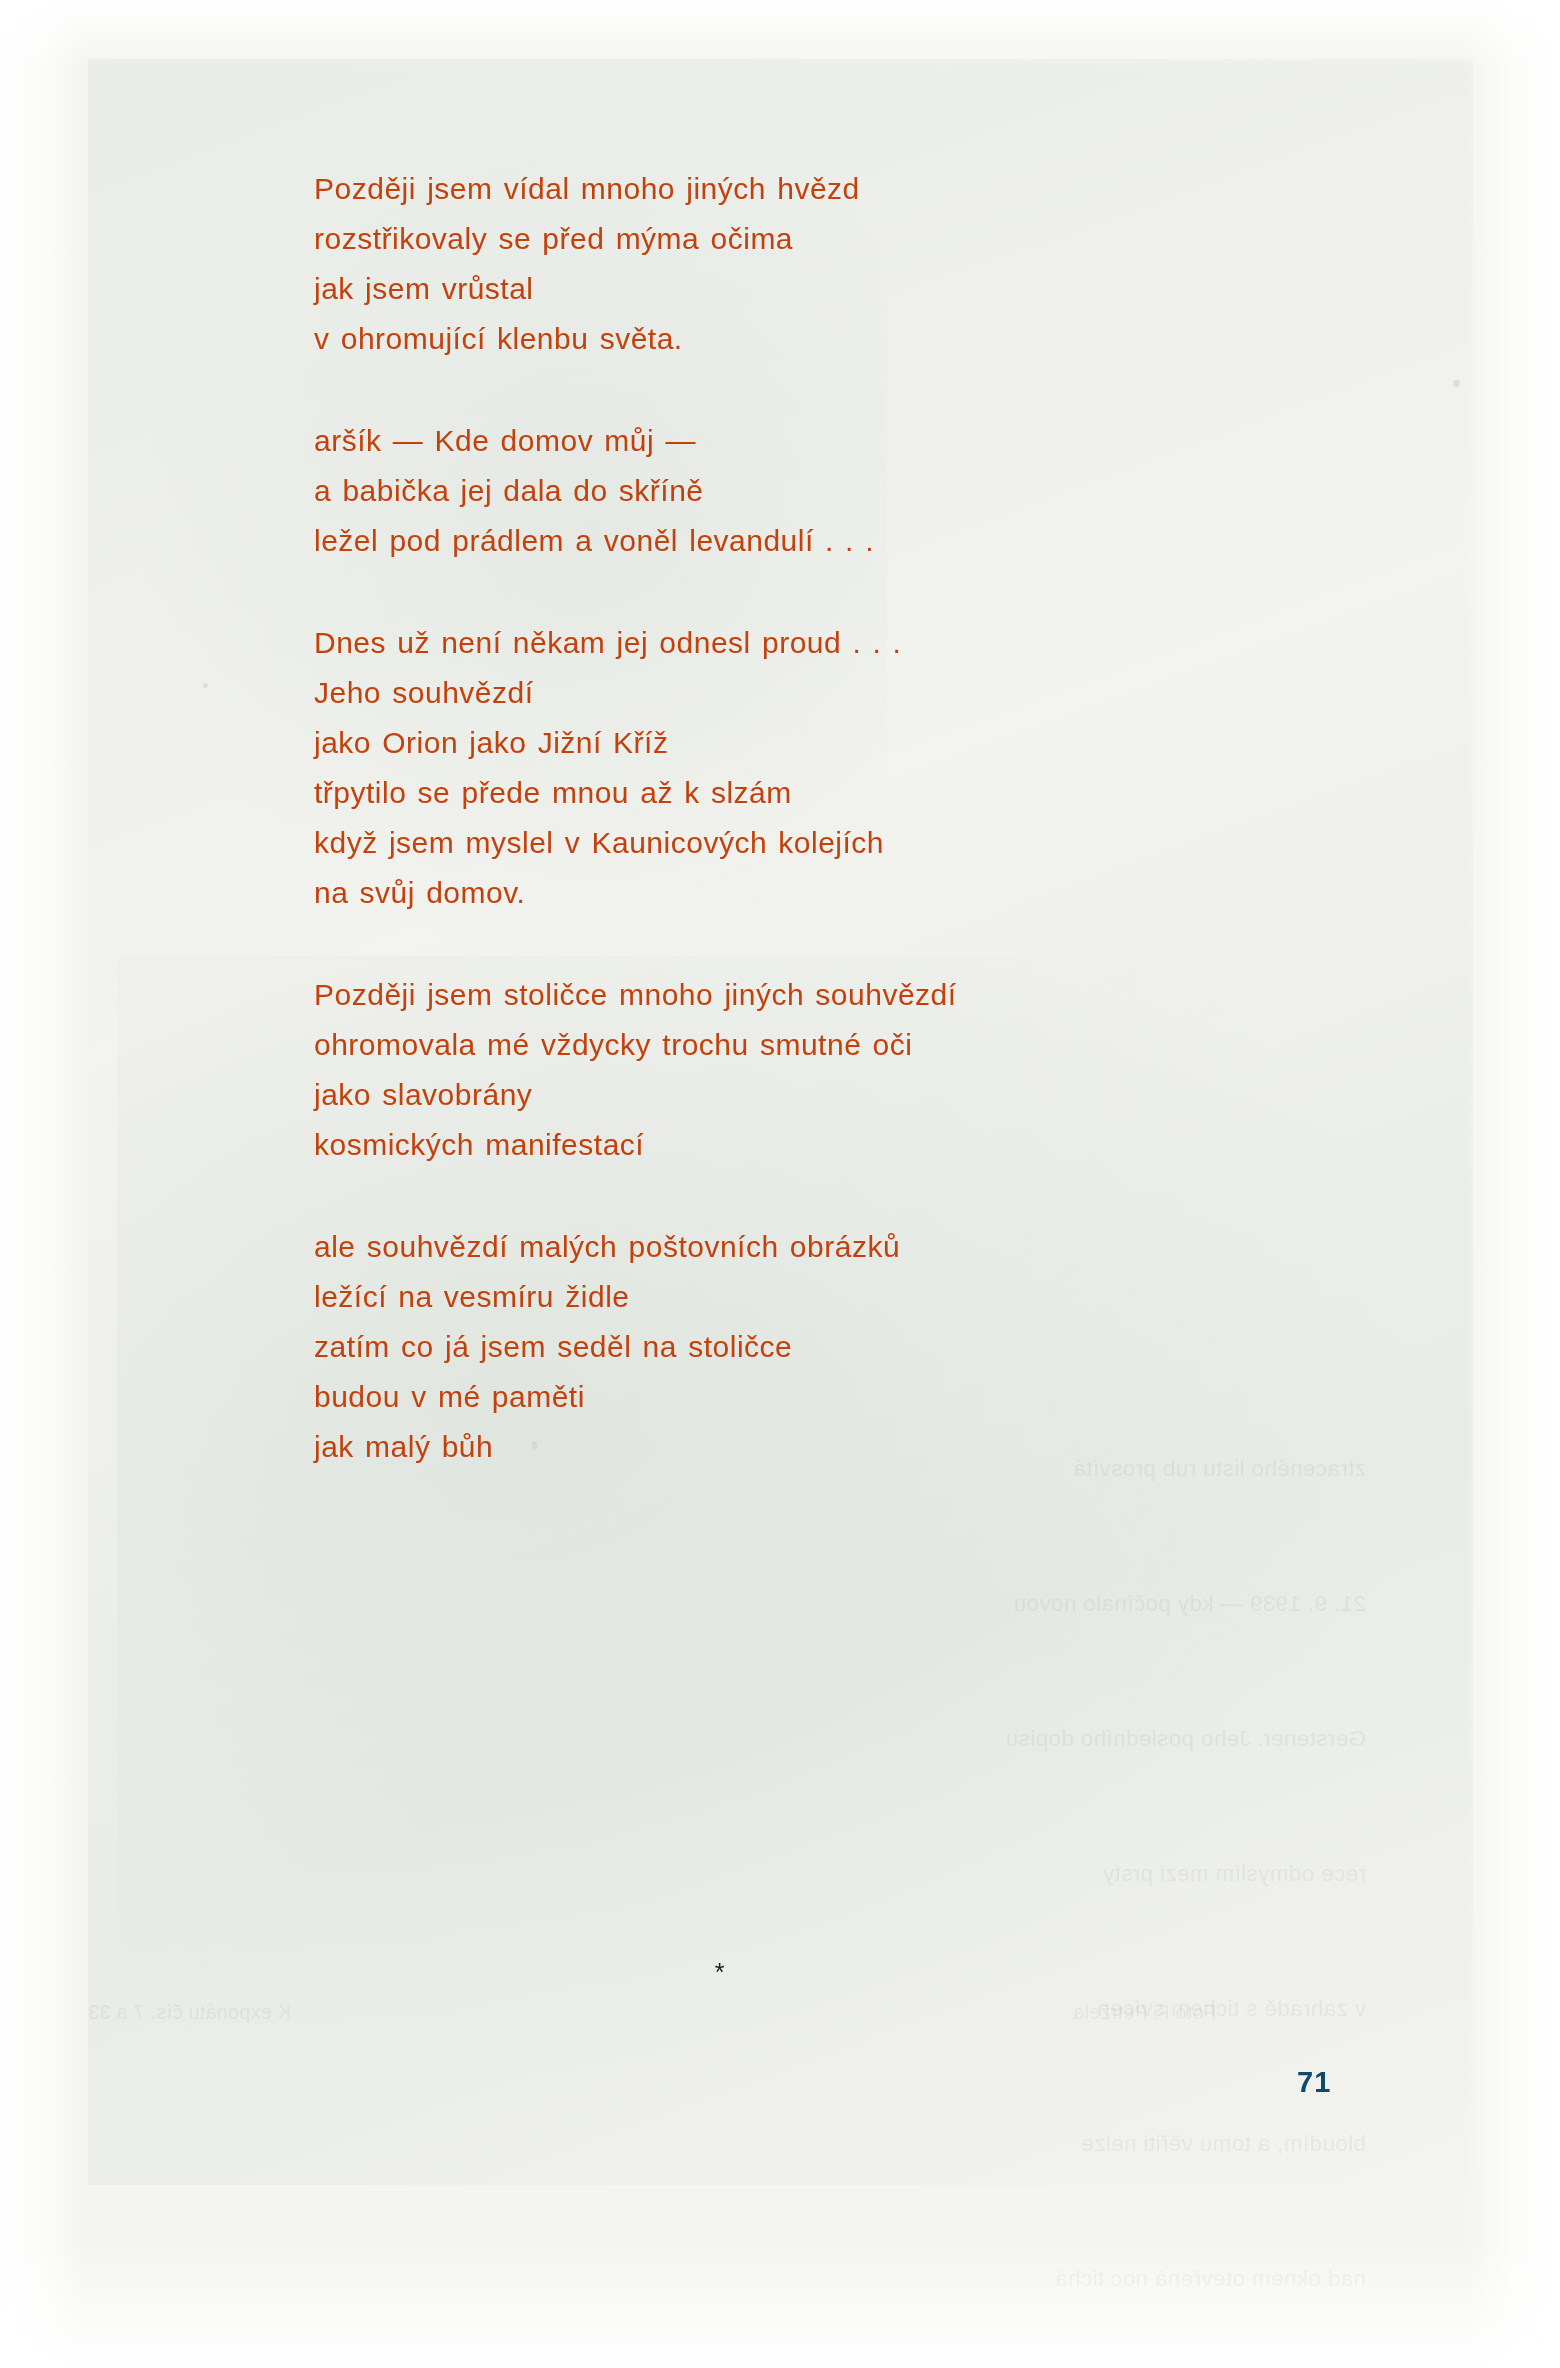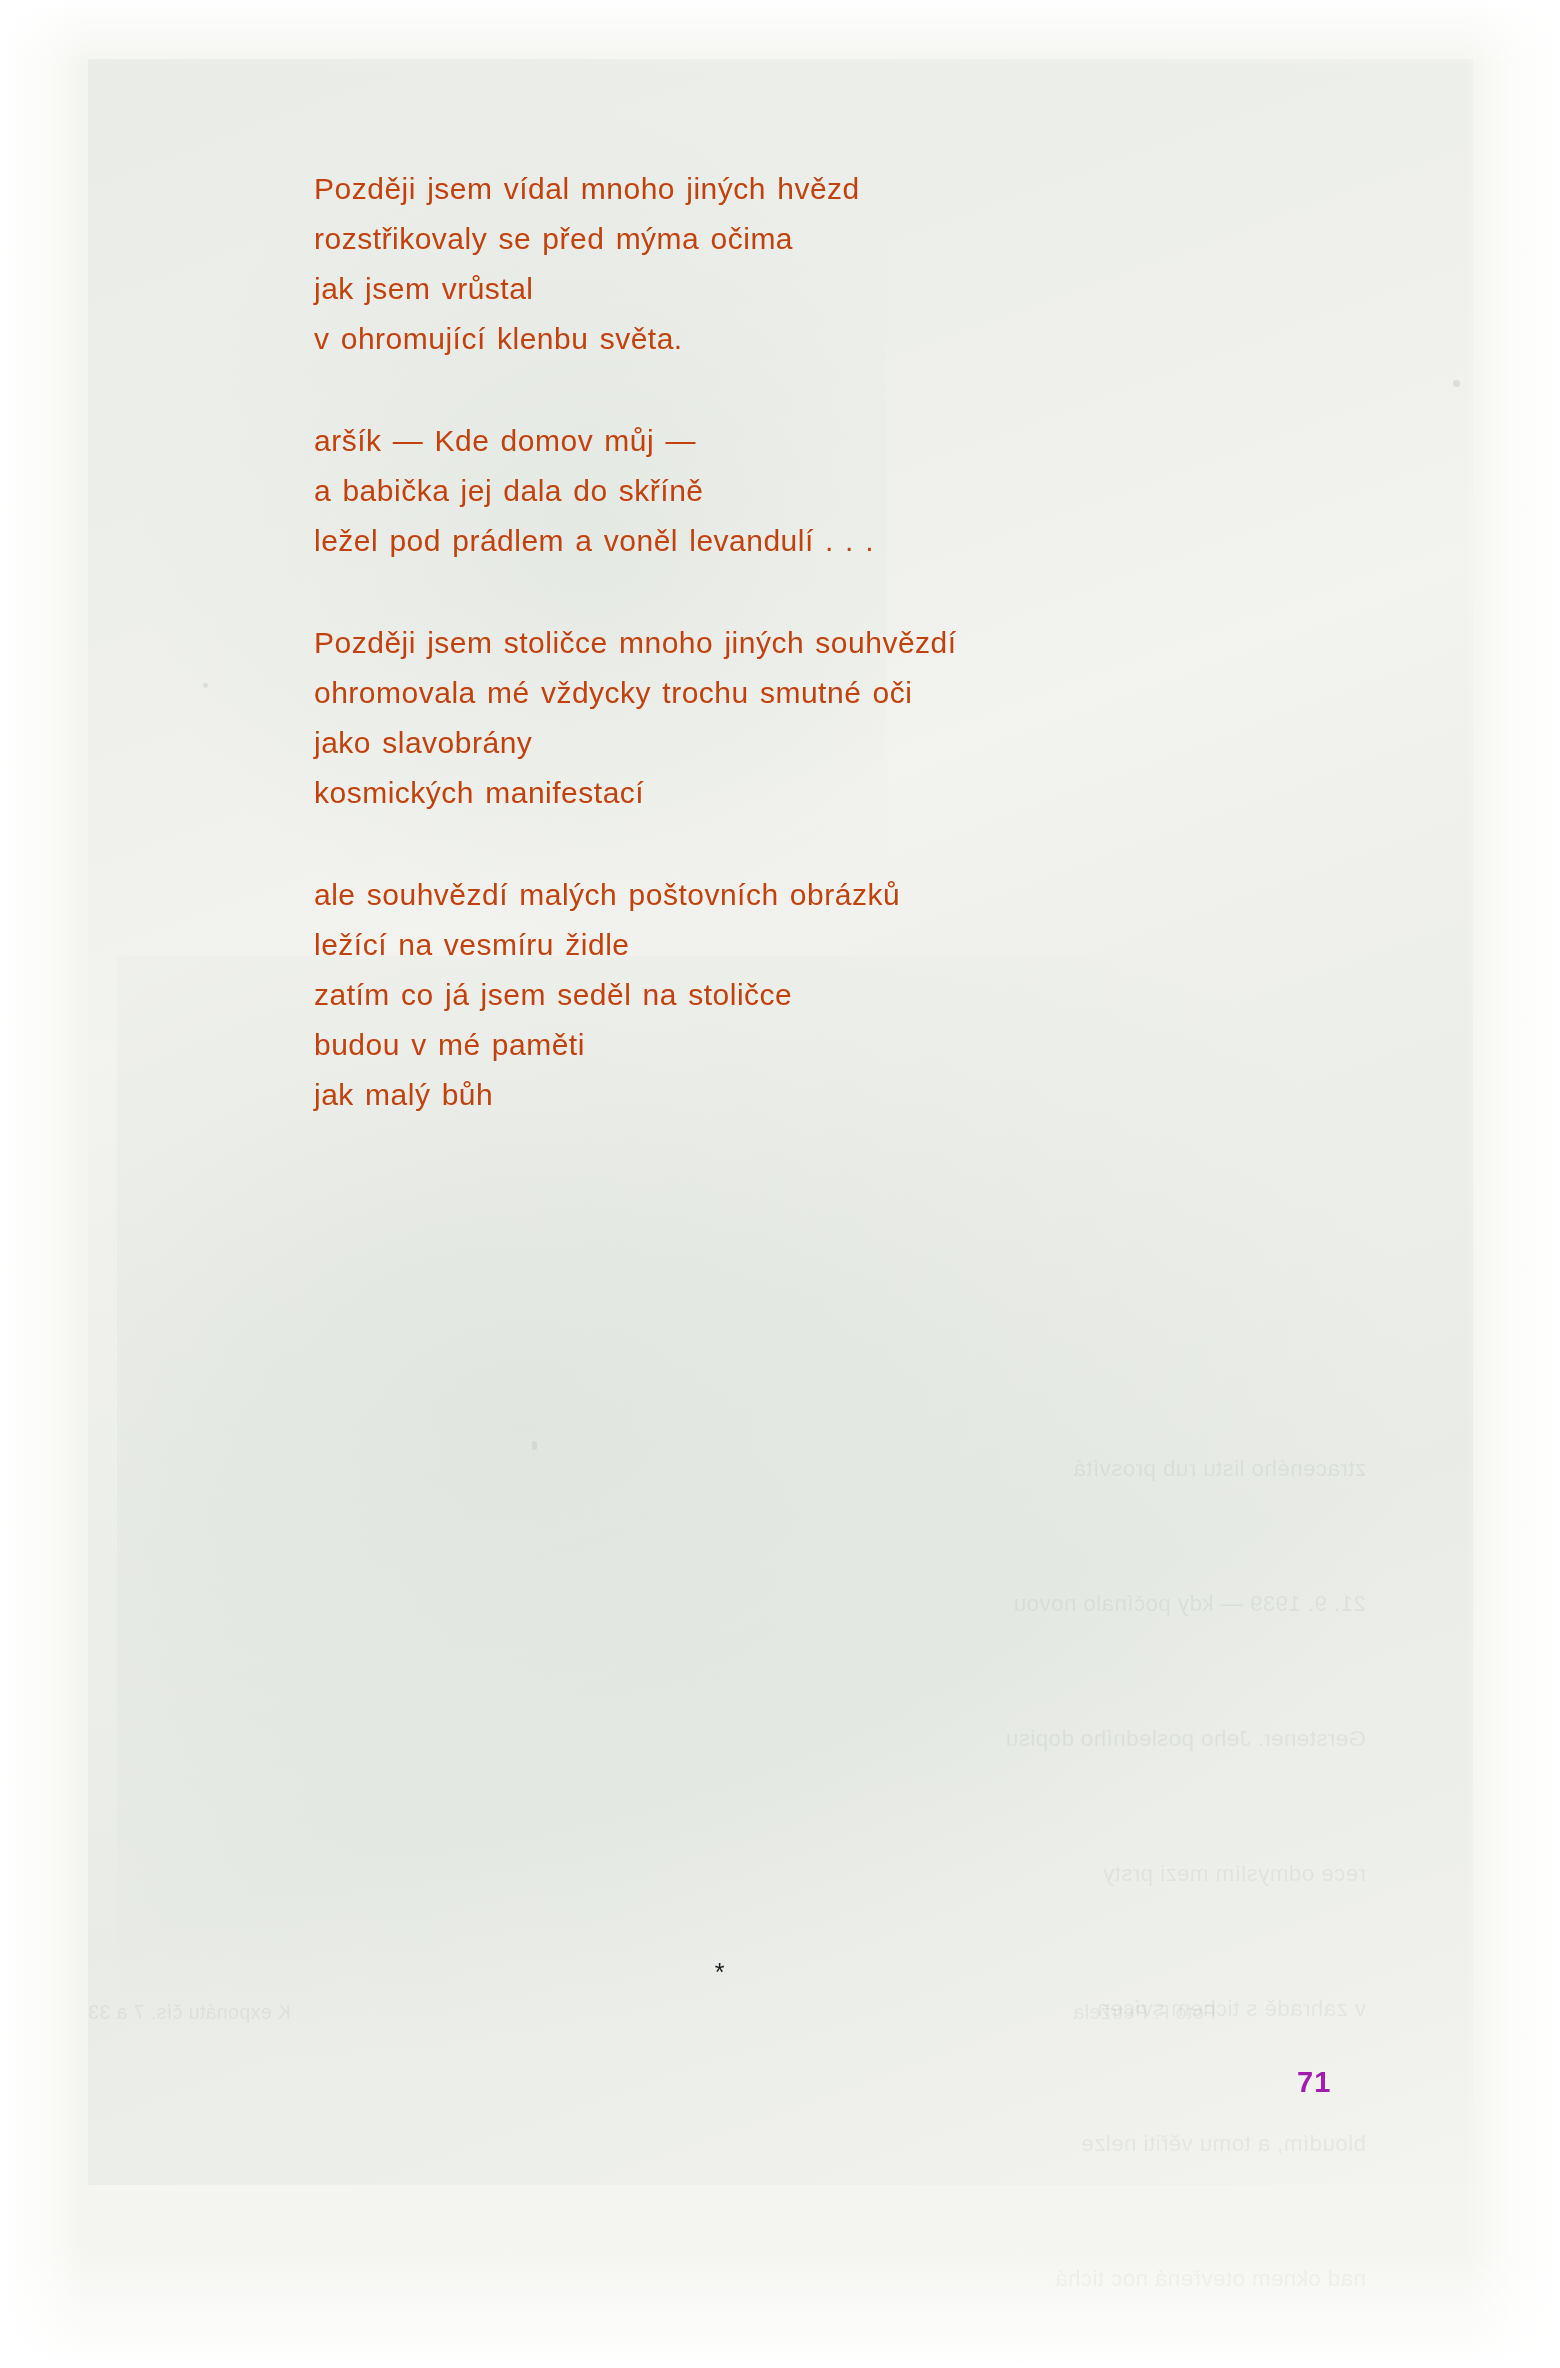--- a/index.html
+++ b/index.html
@@ -120,21 +120,21 @@
     font-size: 25px;
     line-height: 25px;
   }
 
   .folio {
     position: absolute;
     left: 1297px;
     top: 2066px;
     width: 88px;
     text-align: left;
-    color: #a21caf;
+    color: #0c4a6e;
     font-size: 29px;
     font-weight: bold;
     letter-spacing: 1px;
   }
 
   
   .speck {
     position: absolute;
     background: #c9cfc9;
     border-radius: 50%;
@@ -178,20 +178,28 @@
       <div class="line">jak jsem vrůstal</div>
       <div class="line">v ohromující klenbu světa.</div>
     </div>
 
     <div class="stanza">
       <div class="line">aršík — Kde domov můj —</div>
       <div class="line">a babička jej dala do skříně</div>
       <div class="line">ležel pod prádlem a voněl levandulí . . .</div>
     </div>
 
+    <div class="stanza">
+      <div class="line">Dnes už není někam jej odnesl proud . . .</div>
+      <div class="line">Jeho souhvězdí</div>
+      <div class="line">jako Orion jako Jižní Kříž</div>
+      <div class="line">třpytilo se přede mnou až k slzám</div>
+      <div class="line">když jsem myslel v Kaunicových kolejích</div>
+      <div class="line">na svůj domov.</div>
+    </div>
 
     <div class="stanza">
       <div class="line">Později jsem stoličce mnoho jiných souhvězdí</div>
       <div class="line">ohromovala mé vždycky trochu smutné oči</div>
       <div class="line">jako slavobrány</div>
       <div class="line">kosmických manifestací</div>
     </div>
 
     <div class="stanza">
       <div class="line">ale souhvězdí malých poštovních obrázků</div>

